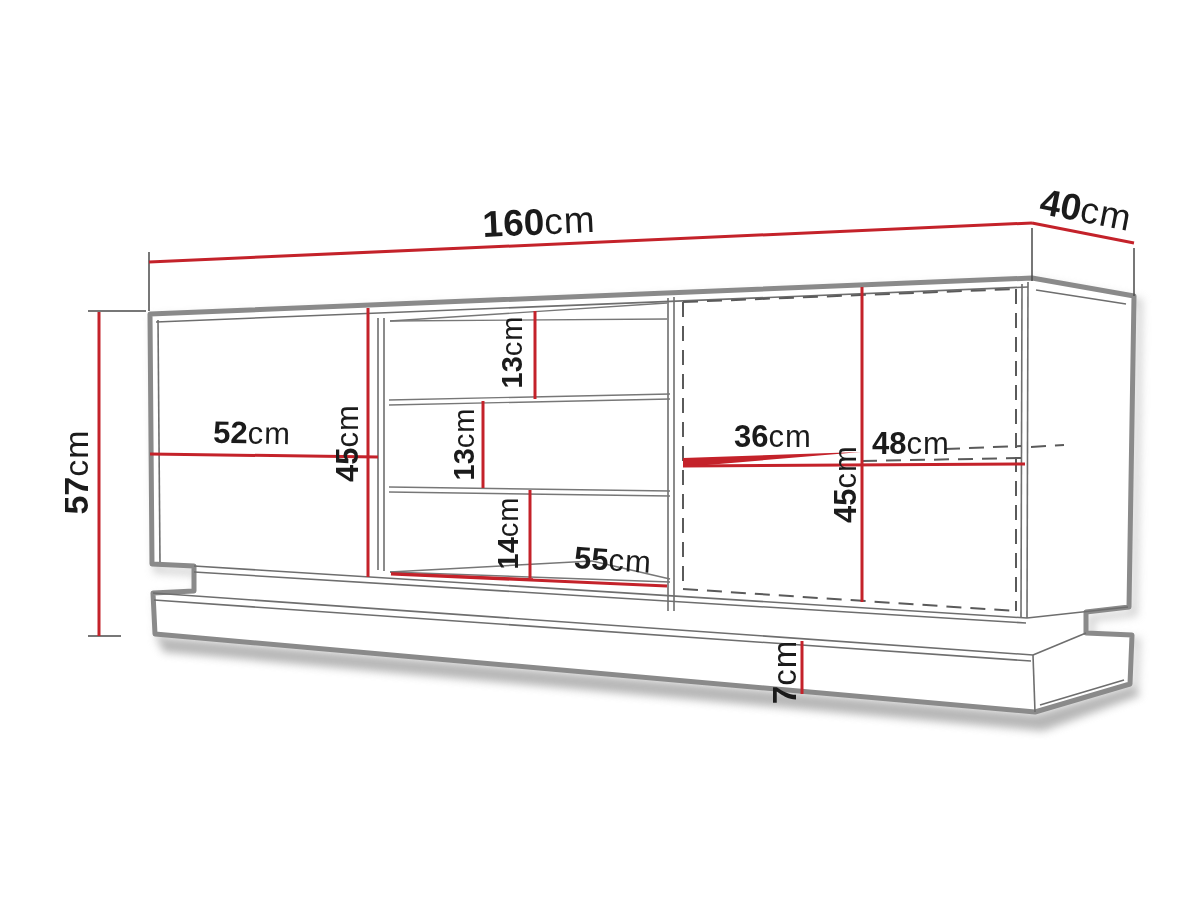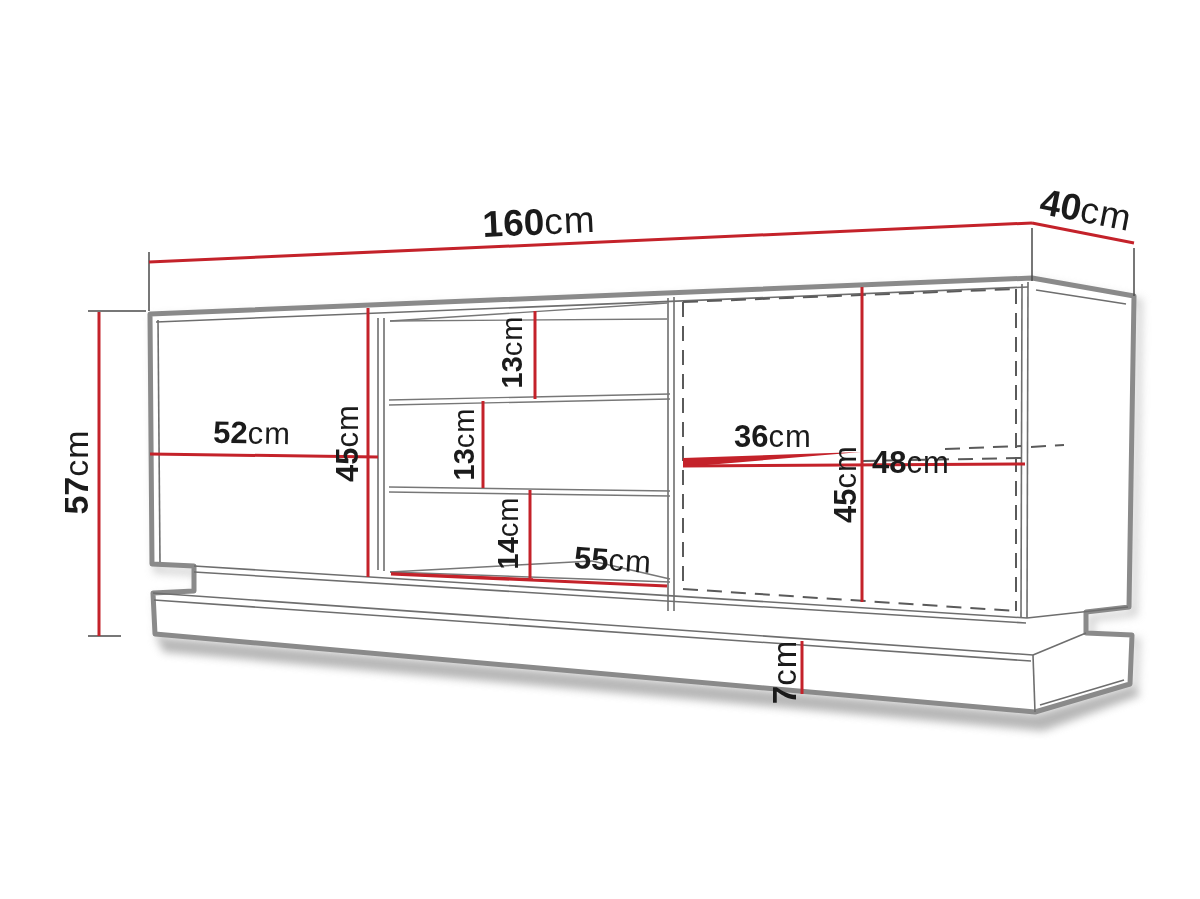--- a/index.html
+++ b/index.html
@@ -154,21 +154,21 @@
   </div>
 
   <div class="dim" style="left:613px;top:560px;font-size:31px;transform:translate(-50%,-50%) rotate(3.5deg);">
     <span class="v">55</span><span class="u">cm</span>
   </div>
 
   <div class="dim" style="left:773px;top:436px;font-size:31px;transform:translate(-50%,-50%);">
     <span class="v">36</span><span class="u">cm</span>
   </div>
 
-  <div class="dim" style="left:911px;top:443px;font-size:31px;transform:translate(-50%,-50%);margin-top:19px;">
+  <div class="dim" style="left:911px;top:443px;font-size:31px;transform:translate(-50%,-50%);">
     <span class="v">48</span><span class="u">cm</span>
   </div>
 
   <div class="dim" style="left:845px;top:484px;font-size:31px;transform:translate(-50%,-50%) rotate(-90deg);">
     <span class="v">45</span><span class="u">cm</span>
   </div>
 
   <div class="dim" style="left:784px;top:672px;font-size:33px;transform:translate(-50%,-50%) rotate(-90deg);">
     <span class="v">7</span><span class="u">cm</span>
   </div>

